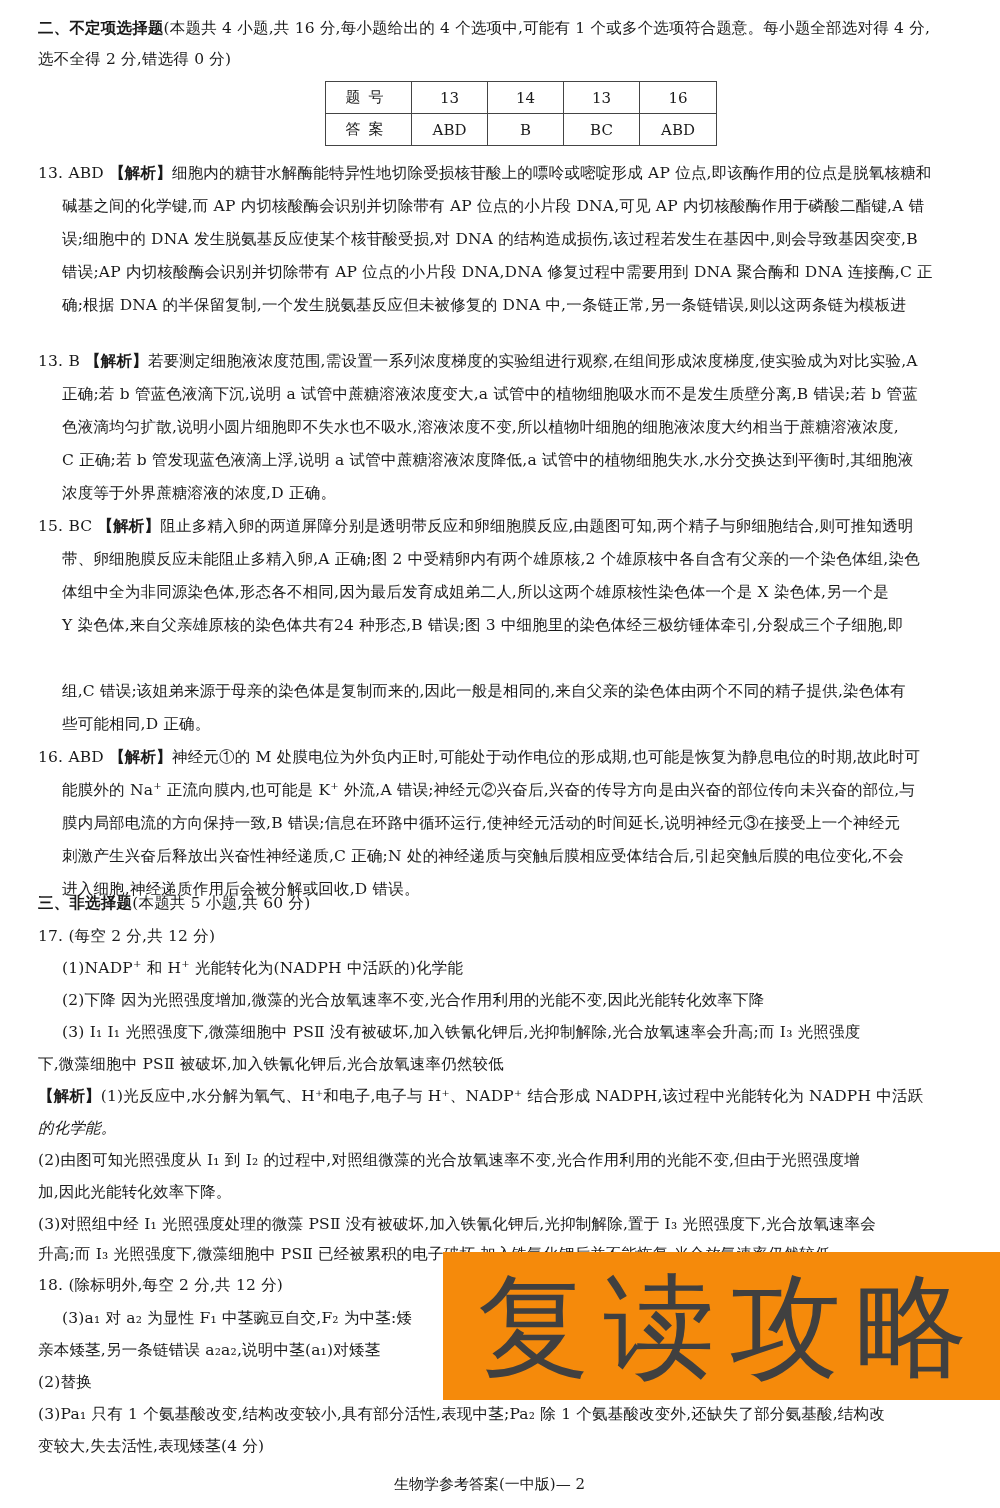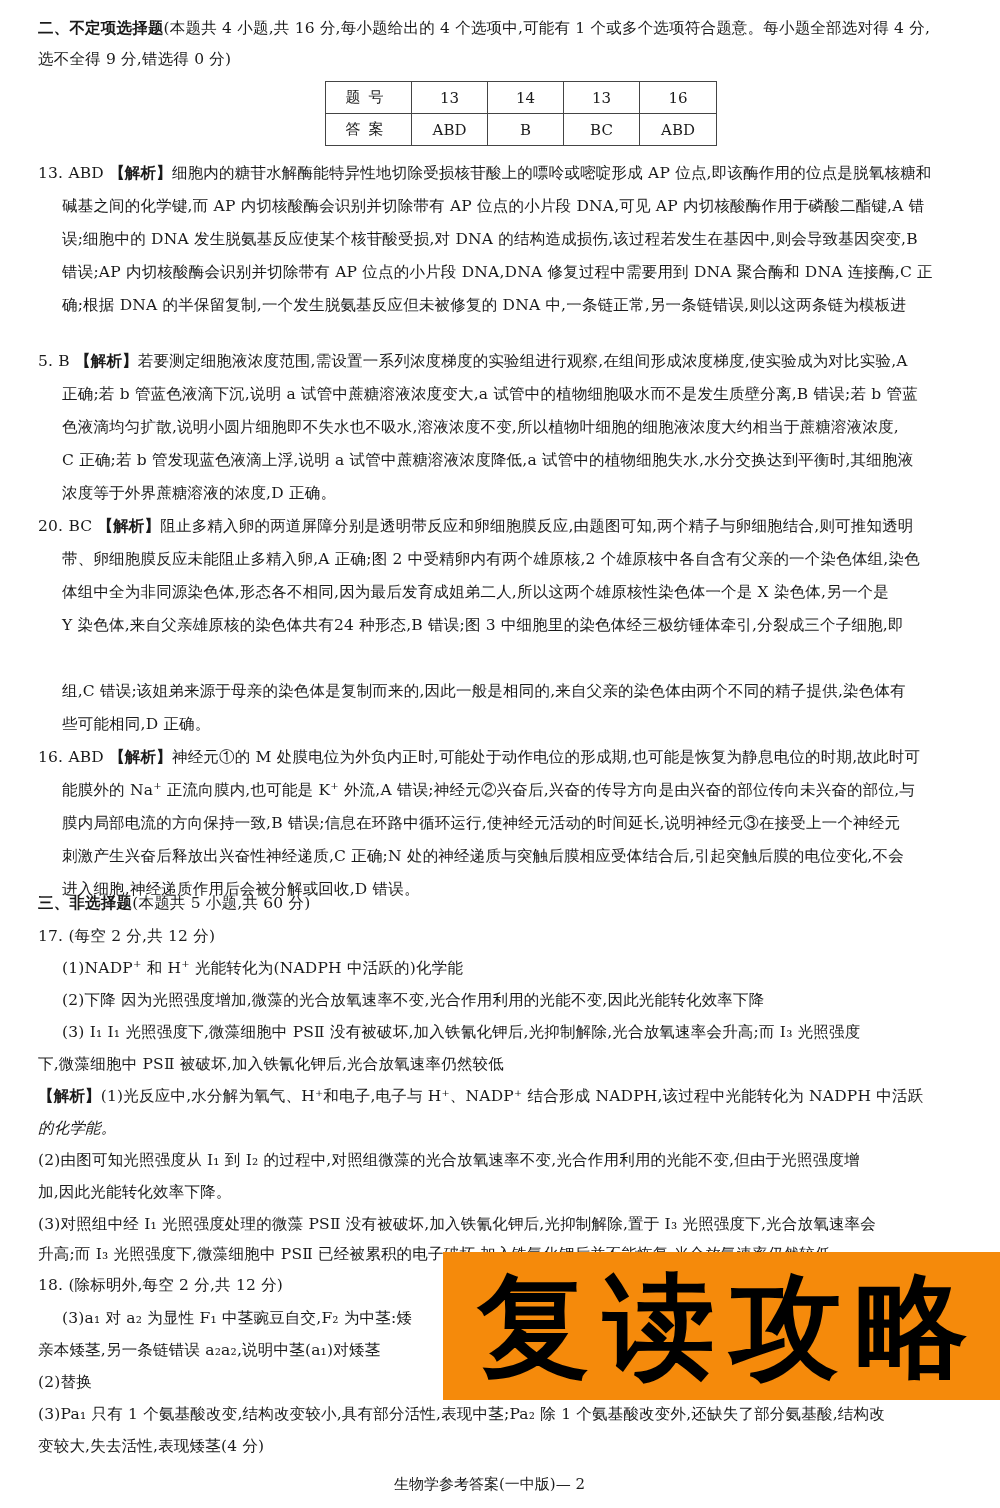--- a/index.html
+++ b/index.html
@@ -23,34 +23,34 @@
   }
   table.answers td.h { width: 85px; letter-spacing: 8px; }
   table.answers td.c { width: 75px; }
   table.answers td.c.w { width: 76px; }
   sup { font-size: 10px; line-height: 0; }
   .overlay {
     position: absolute; left: 427px; top: 1252px; width: 573px; height: 148px;
     background: #f58a0b; display: flex; align-items: center; justify-content: center;
   }
   .overlay span {
-    color: #000000; font-family: "DejaVu Sans", sans-serif; font-weight: bold;
+    color: #404040; font-family: "DejaVu Sans", sans-serif; font-weight: normal;
     font-size: 112px; letter-spacing: 14px; line-height: 1;
   }
   .footer { position: absolute; top: 1475px; left: 0; width: 947px; text-align: center; font-size: 15px; }
 </style>
 </head>
 <body>
 
 <div class="page">
 
   <div class="line" style="left:22px; top:18px;">
     <span class="sec-title">二、不定项选择题</span><span>(本题共 4 小题,共 16 分,每小题给出的 4 个选项中,可能有 1 个或多个选项符合题意。每小题全部选对得 4 分,</span>
   </div>
-  <div class="line" style="left:22px; top:49px;">选不全得 9 分,错选得 0 分)</div>
+  <div class="line" style="left:22px; top:49px;">选不全得 2 分,错选得 0 分)</div>
 
   <table class="answers">
     <tbody>
         <tr>
       <td class="h">题号</td>
       <td class="c">13</td>
       <td class="c">14</td>
       <td class="c">13</td>
       <td class="c w">16</td>
     </tr>
@@ -66,29 +66,29 @@
 
   <div class="line" style="left:22px; top:163px;">
     <span>13. ABD </span><span class="tag">【解析】</span><span>细胞内的糖苷水解酶能特异性地切除受损核苷酸上的嘌呤或嘧啶形成 AP 位点,即该酶作用的位点是脱氧核糖和</span>
   </div>
   <div class="line" style="left:46px; top:196px;">碱基之间的化学键,而 AP 内切核酸酶会识别并切除带有 AP 位点的小片段 DNA,可见 AP 内切核酸酶作用于磷酸二酯键,A 错</div>
   <div class="line" style="left:46px; top:229px;">误;细胞中的 DNA 发生脱氨基反应使某个核苷酸受损,对 DNA 的结构造成损伤,该过程若发生在基因中,则会导致基因突变,B</div>
   <div class="line" style="left:46px; top:262px;">错误;AP 内切核酸酶会识别并切除带有 AP 位点的小片段 DNA,DNA 修复过程中需要用到 DNA 聚合酶和 DNA 连接酶,C 正</div>
   <div class="line" style="left:46px; top:295px;">确;根据 DNA 的半保留复制,一个发生脱氨基反应但未被修复的 DNA 中,一条链正常,另一条链错误,则以这两条链为模板进</div>
 
   <div class="line" style="left:22px; top:351px;">
-    <span>5. B </span><span class="tag">【解析】</span><span>若要测定细胞液浓度范围,需设置一系列浓度梯度的实验组进行观察,在组间形成浓度梯度,使实验成为对比实验,A</span>
+    <span>13. B </span><span class="tag">【解析】</span><span>若要测定细胞液浓度范围,需设置一系列浓度梯度的实验组进行观察,在组间形成浓度梯度,使实验成为对比实验,A</span>
   </div>
   <div class="line" style="left:46px; top:384px;">正确;若 b 管蓝色液滴下沉,说明 a 试管中蔗糖溶液浓度变大,a 试管中的植物细胞吸水而不是发生质壁分离,B 错误;若 b 管蓝</div>
   <div class="line" style="left:46px; top:417px;">色液滴均匀扩散,说明小圆片细胞即不失水也不吸水,溶液浓度不变,所以植物叶细胞的细胞液浓度大约相当于蔗糖溶液浓度,</div>
   <div class="line" style="left:46px; top:450px;">C 正确;若 b 管发现蓝色液滴上浮,说明 a 试管中蔗糖溶液浓度降低,a 试管中的植物细胞失水,水分交换达到平衡时,其细胞液</div>
   <div class="line" style="left:46px; top:483px;">浓度等于外界蔗糖溶液的浓度,D 正确。</div>
 
   <div class="line" style="left:22px; top:516px;">
-    <span>20. BC </span><span class="tag">【解析】</span><span>阻止多精入卵的两道屏障分别是透明带反应和卵细胞膜反应,由题图可知,两个精子与卵细胞结合,则可推知透明</span>
+    <span>15. BC </span><span class="tag">【解析】</span><span>阻止多精入卵的两道屏障分别是透明带反应和卵细胞膜反应,由题图可知,两个精子与卵细胞结合,则可推知透明</span>
   </div>
   <div class="line" style="left:46px; top:549px;">带、卵细胞膜反应未能阻止多精入卵,A 正确;图 2 中受精卵内有两个雄原核,2 个雄原核中各自含有父亲的一个染色体组,染色</div>
   <div class="line" style="left:46px; top:582px;">体组中全为非同源染色体,形态各不相同,因为最后发育成姐弟二人,所以这两个雄原核性染色体一个是 X 染色体,另一个是</div>
   <div class="line" style="left:46px; top:615px;">Y 染色体,来自父亲雄原核的染色体共有24 种形态,B 错误;图 3 中细胞里的染色体经三极纺锤体牵引,分裂成三个子细胞,即</div>
   <div class="line" style="left:46px; top:681px;">组,C 错误;该姐弟来源于母亲的染色体是复制而来的,因此一般是相同的,来自父亲的染色体由两个不同的精子提供,染色体有</div>
   <div class="line" style="left:46px; top:714px;">些可能相同,D 正确。</div>
 
   <div class="line" style="left:22px; top:747px;">
     <span>16. ABD </span><span class="tag">【解析】</span><span>神经元①的 M 处膜电位为外负内正时,可能处于动作电位的形成期,也可能是恢复为静息电位的时期,故此时可</span>
   </div>

